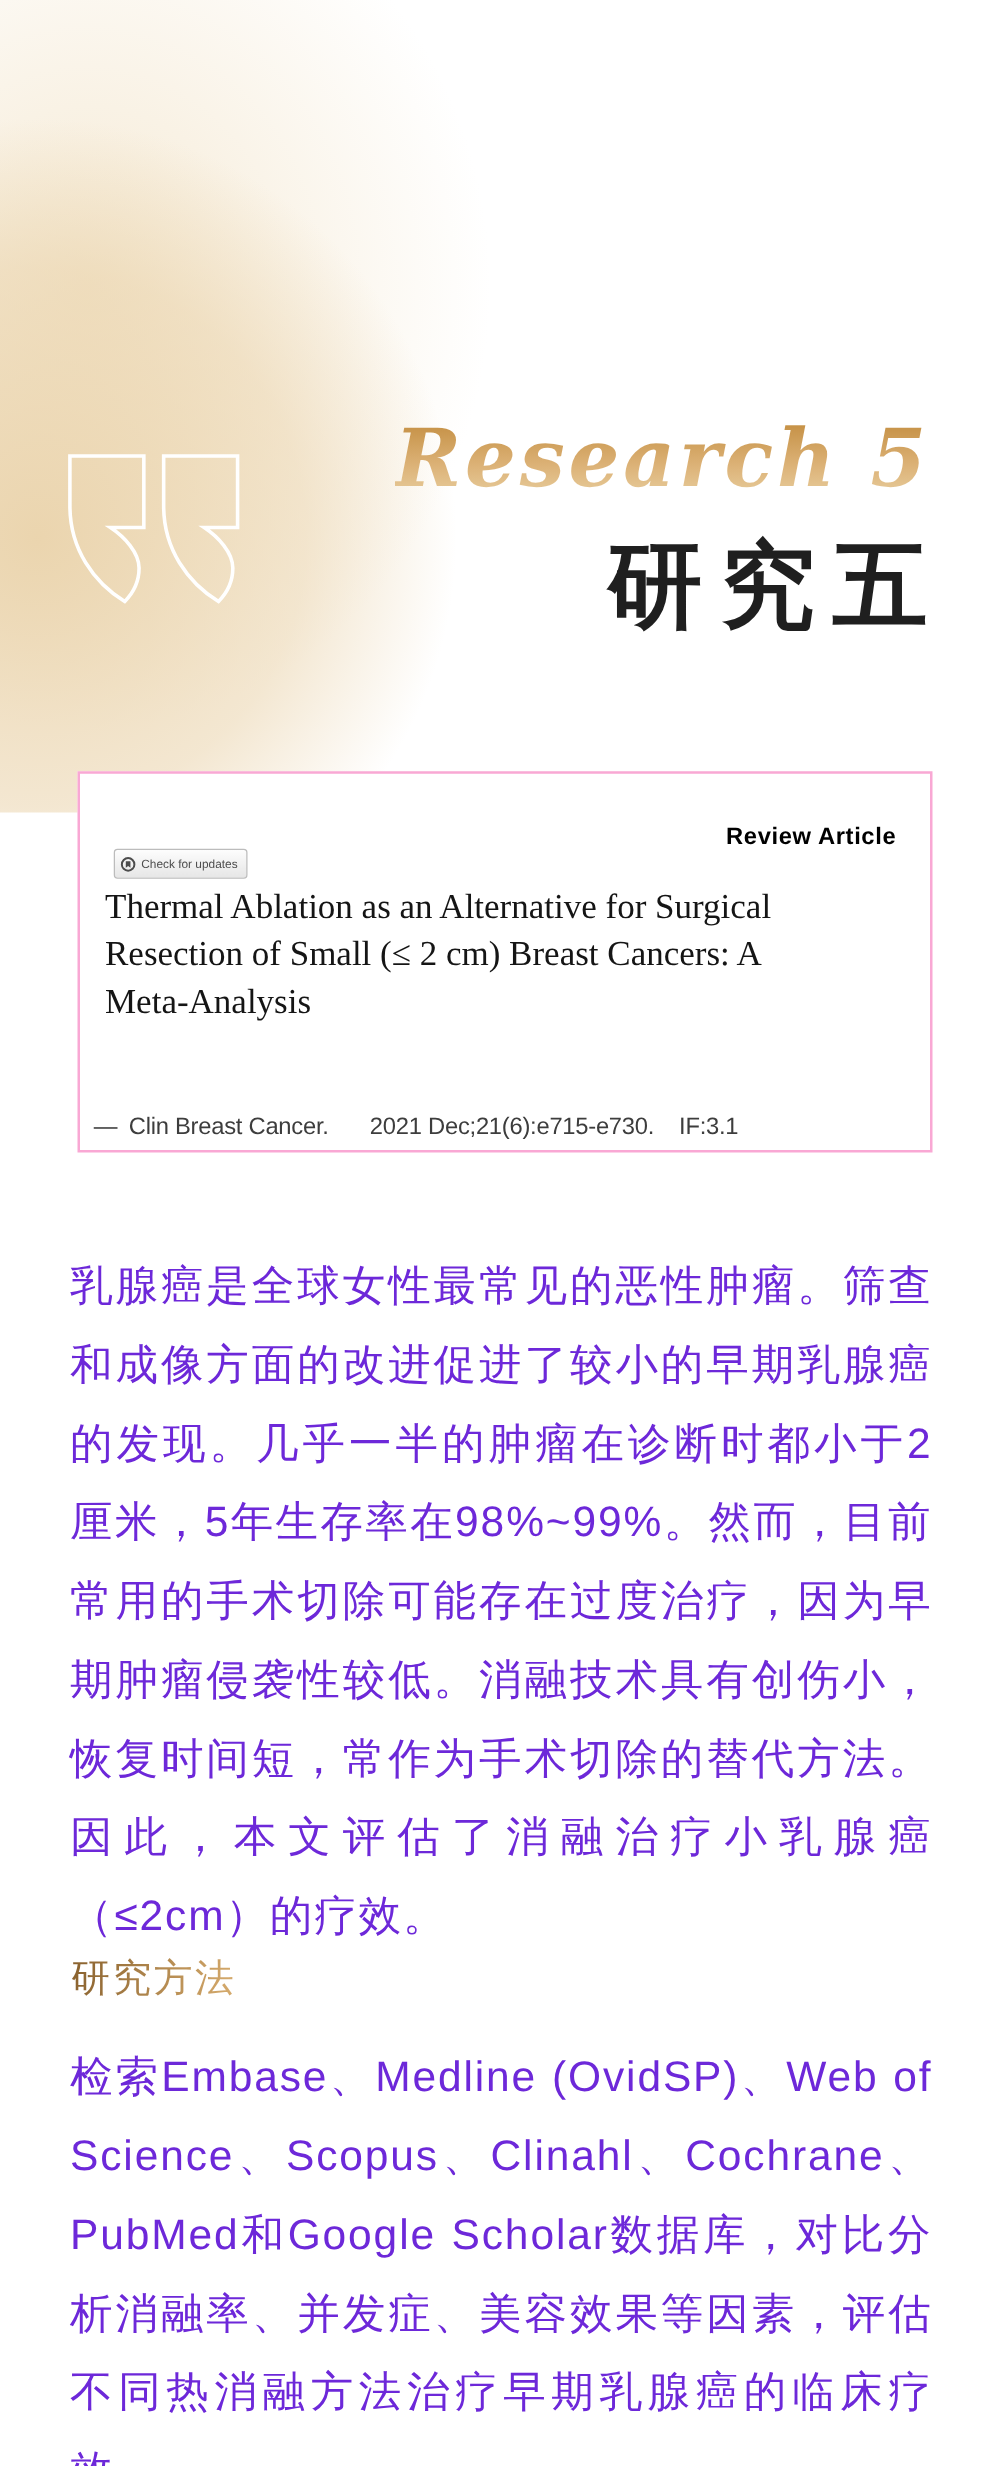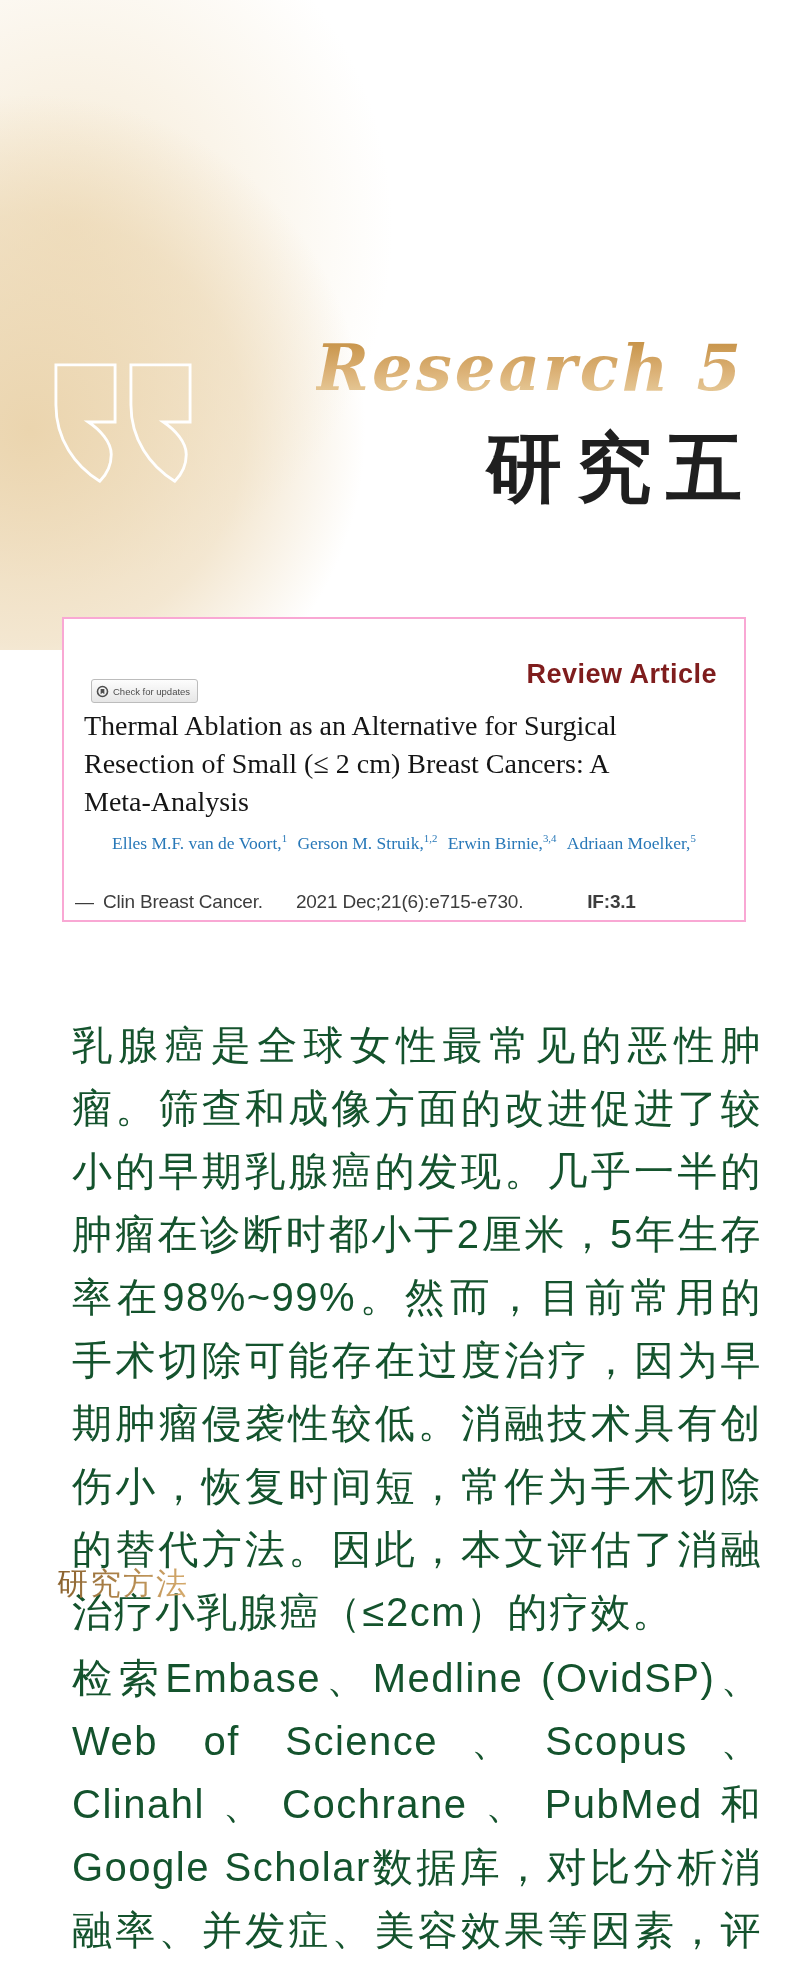--- a/index.html
+++ b/index.html
@@ -54,21 +54,21 @@
     background:linear-gradient(#fdfdfd,#e6e6e6);
     border:1px solid #bcbcbc; border-radius:3px;
   }
   .badge-icon{width:13px;height:13px;display:block;}
   .badge-label{
     font-size:9.5px; color:#4d4d4d; white-space:nowrap;
     font-family:"Liberation Sans","DejaVu Sans",sans-serif;
   }
   .review-label{
     position:absolute; right:27px; top:40px;
-    font-size:27px; font-weight:bold; color:#7f1d1d;
+    font-size:19px; font-weight:bold; color:#000000;
     letter-spacing:0.5px; white-space:nowrap;
     font-family:"Liberation Sans","DejaVu Sans",sans-serif;
   }
   .paper-title{
     position:absolute; left:20px; right:20px; top:88px;
     text-align:left; color:#151515;
     font-family:"Liberation Serif","DejaVu Serif",serif;
     font-size:28px; line-height:38px;
   }
   .authors{
@@ -84,27 +84,27 @@
   .author-green{color:#2f9e5a;}
   .citation{
     position:absolute; left:11px; top:272px;
     display:flex; align-items:baseline;
     font-size:19px; color:#3d3d3d; letter-spacing:-0.2px;
     font-family:"Liberation Sans","DejaVu Sans",sans-serif;
     white-space:nowrap;
   }
   .citation .dash{margin-right:9px; letter-spacing:0;}
   .citation .date{margin-left:33px;}
-  .citation .impact{margin-left:64px;font-weight:bold;}
+  .citation .impact{margin-left:20px;}
 
   
   .body-para{
-    position:absolute; left:56px; width:690px; margin:16px;
-    font-size:40px; line-height:63px; letter-spacing:1.5px;
-    color:#14532d; text-align:justify;
+    position:absolute; left:56px; width:690px; margin:0;
+    font-size:34px; line-height:63px; letter-spacing:1.5px;
+    color:#6d28d9; text-align:justify;
     font-family:"Liberation Sans","DejaVu Sans",sans-serif;
   }
   .intro-para{top:998px;}
   .methods-para{top:1631px;}
   .methods-heading{
     position:absolute; left:57px; top:1563px; margin:0;
     font-family:"DejaVu Serif","Liberation Serif",serif;
     font-weight:normal; font-size:31px; line-height:40px; letter-spacing:2px;
     background:linear-gradient(100deg,#8c6430 5%,#d4a96b 95%);
     -webkit-background-clip:text; background-clip:text;
@@ -142,26 +142,20 @@
 
     <div class="review-label">Review Article</div>
 
     <div class="paper-title">
       <div>Thermal Ablation as an Alternative for Surgical</div>
       <div>Resection of Small (≤ 2 cm) Breast Cancers: A</div>
       <div>Meta-Analysis</div>
     </div>
 
     <div class="authors">
-      <div>
-        <span class="author-seg author-blue"><span>Elles M.F. van de Voort,</span><sup>1</sup></span>
-        <span class="author-seg author-blue"><span>Gerson M. Struik,</span><sup>1,2</sup></span>
-        <span class="author-seg author-blue"><span>Erwin Birnie,</span><sup>3,4</sup></span>
-        <span class="author-seg author-blue"><span>Adriaan Moelker,</span><sup>5</sup></span>
-      </div>
     </div>
 
     <div class="citation">
       <span class="dash">—</span>
       <span class="journal">Clin Breast Cancer.</span>
       <span class="date">2021 Dec;21(6):e715-e730.</span>
       <span class="impact">IF:3.1</span>
     </div>
   </div>
 

